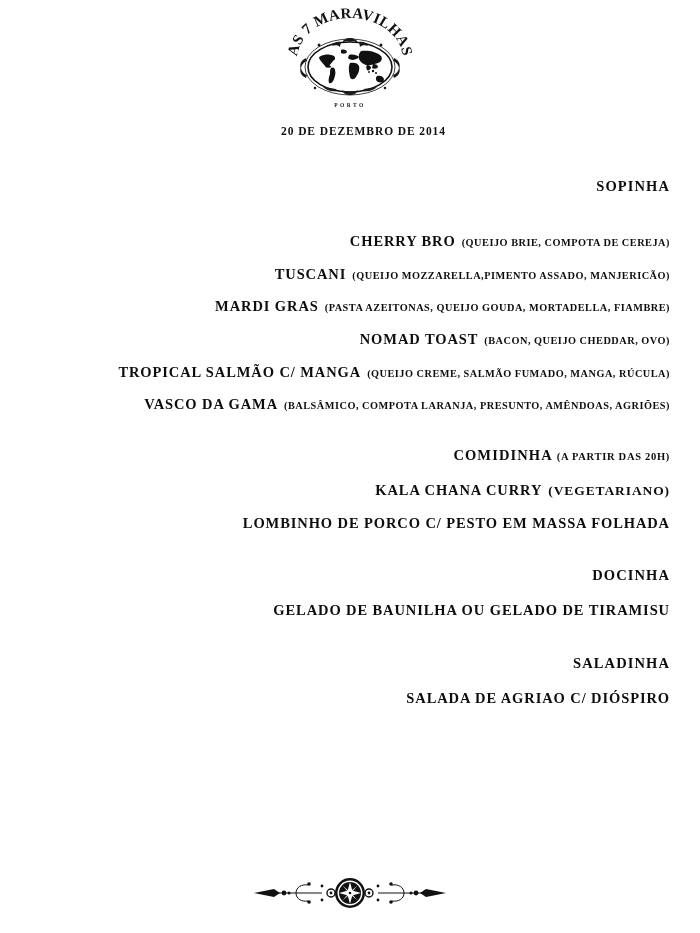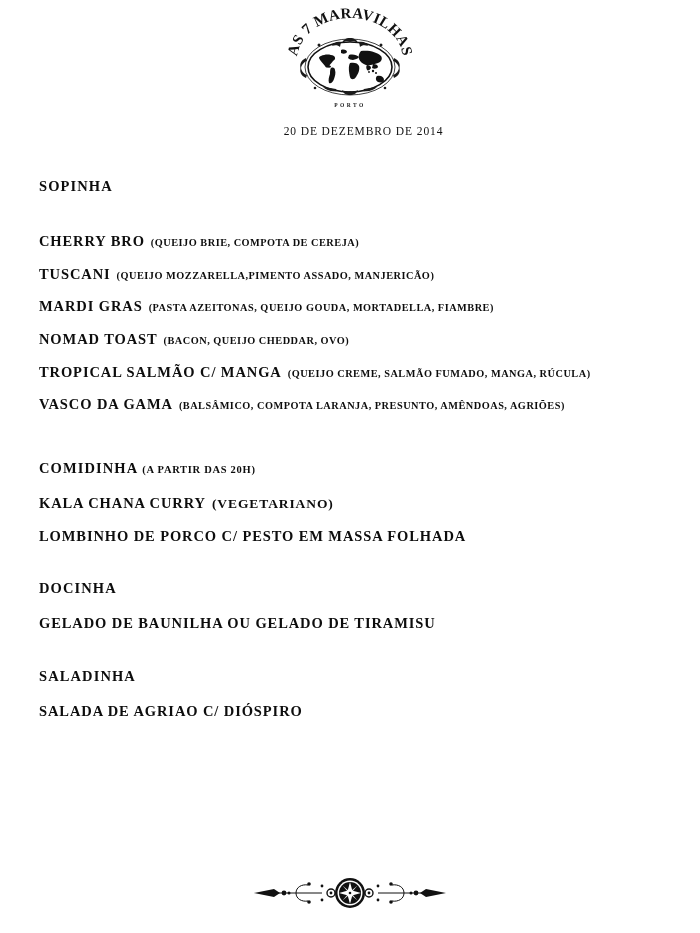--- a/index.html
+++ b/index.html
@@ -36,35 +36,35 @@
     height: 105px;
     position: relative;
   }
   .logo-mark svg { display: block; }
 
   
   .date-line {
     text-align: center;
     margin-top: 12px;
     font-family: "Liberation Serif", "DejaVu Serif", serif;
-    font-weight: normal;
+    font-weight: bold;
     font-size: 11.5px;
     letter-spacing: 0.9px;
     color: #111;
     padding-left: 27px;
   }
 
   
   .menu {
     margin-top: 42px;
     padding-left: 39px;
     padding-right: 30px;
   }
 
-  .section { margin-bottom: 0; }
+  .section { margin-bottom: 0; text-align: right; }
   .section + .section { margin-top: 31px; }
 
   .section-heading {
     font-family: "Liberation Serif", "DejaVu Serif", serif;
     font-weight: bold;
     font-size: 14.5px;
     letter-spacing: 1.1px;
     line-height: 1.1;
     margin-bottom: 18px;
     color: #0d0d0d;
@@ -98,21 +98,21 @@
   .item .tag {
     font-size: 13.5px;
     letter-spacing: 0.9px;
     font-weight: bold;
     margin-left: 6px;
   }
 
   
   #sec-sopinha .item { margin-bottom: 0; }
   #sec-sandinha { margin-top: 38px; }
-  #sec-comidinha { margin-top: 48px; }
+  #sec-comidinha { margin-top: 35px; }
   #sec-saladinha { margin-top: 37px; }
   #sec-docinha { margin-top: 37px; }
 
   
   .footer-ornament {
     position: absolute;
     left: 0;
     right: 0;
     top: 872px;
     display: flex;

